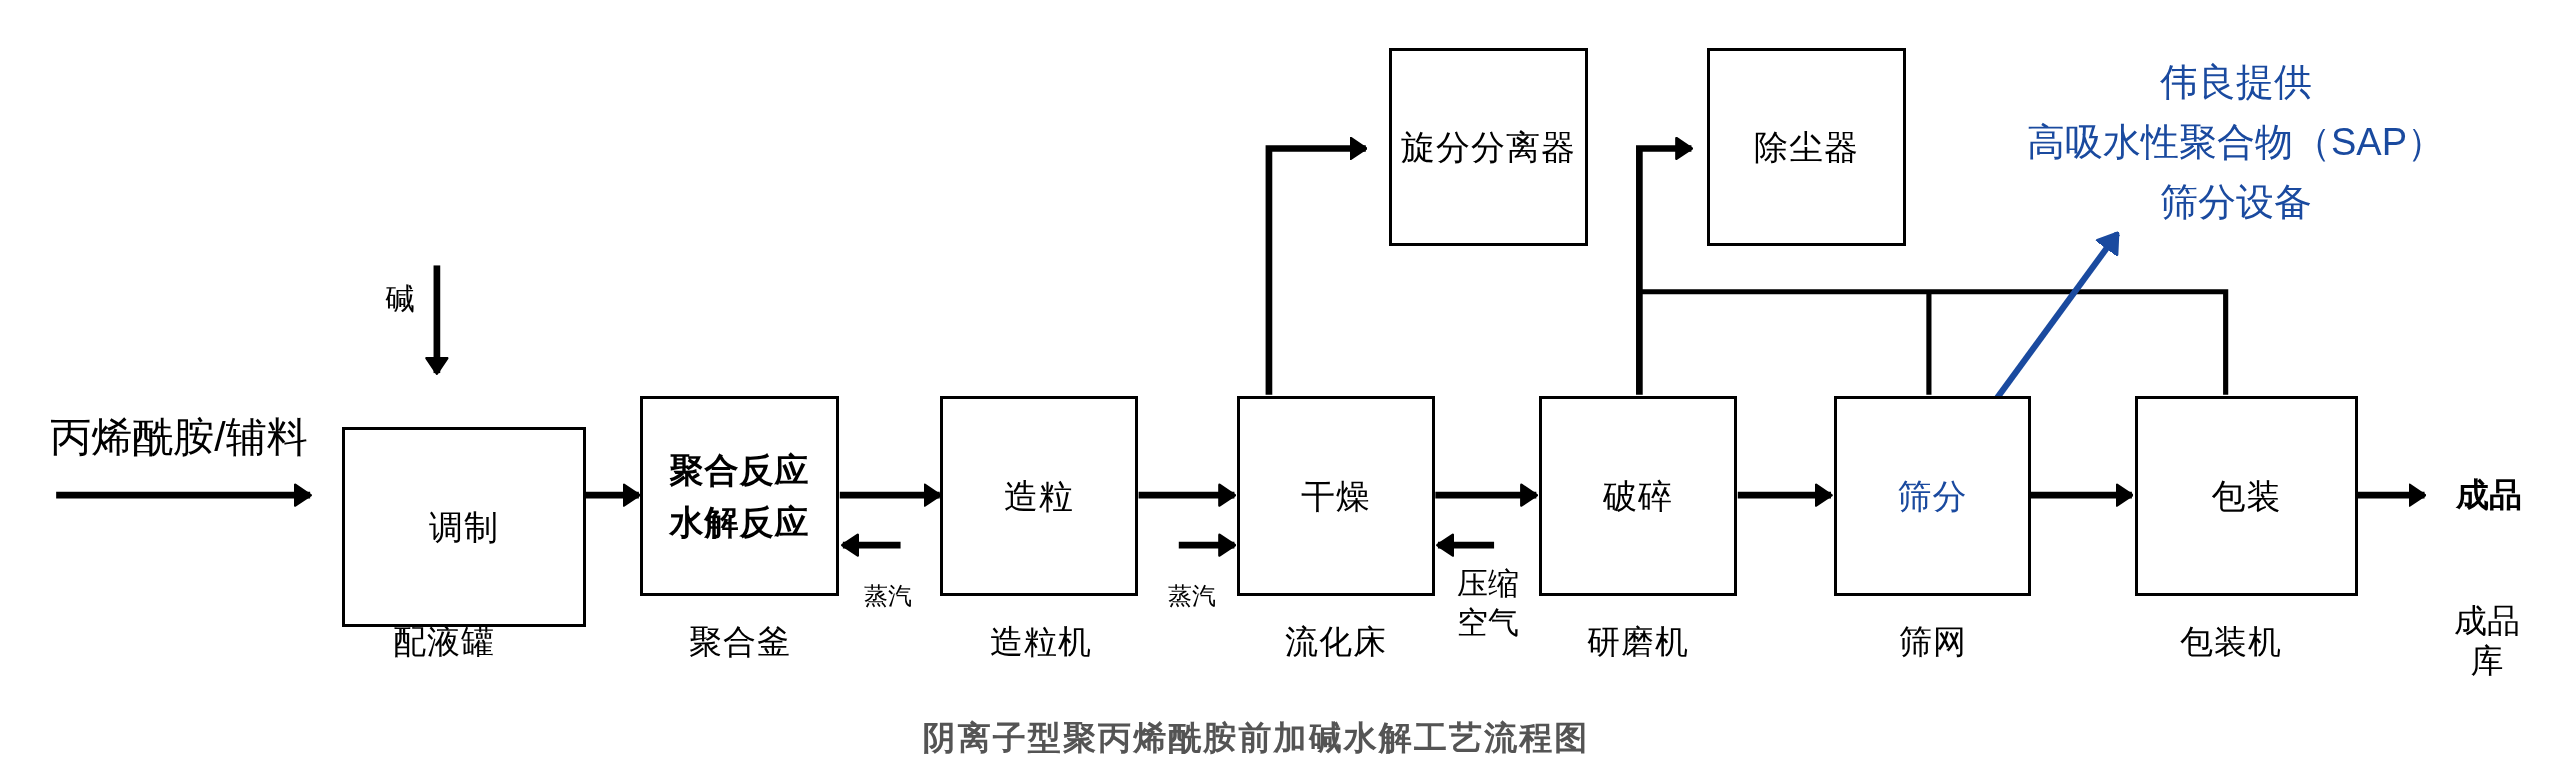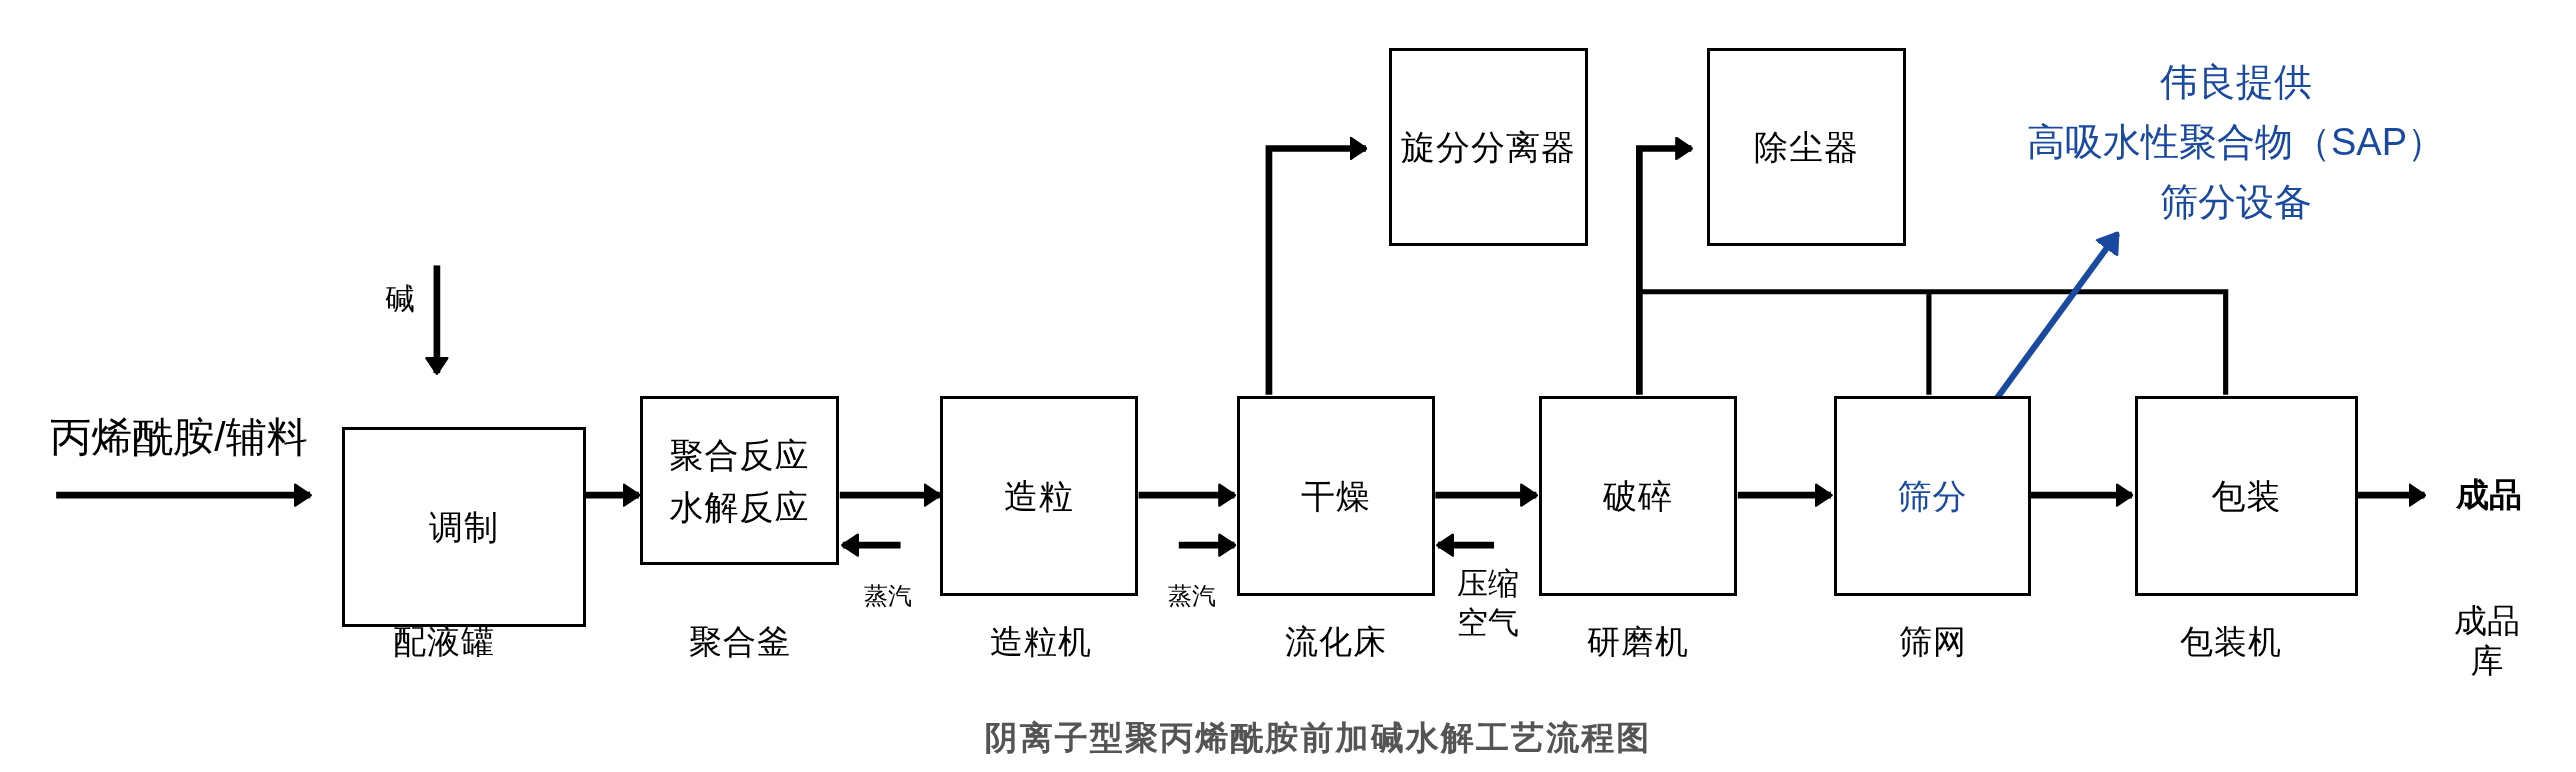--- a/index.html
+++ b/index.html
@@ -67,21 +67,21 @@
     </g>
 
     <path d="M3182,566 H4320 V766 M3744,566 V766" stroke="#000" stroke-width="10" fill="none"></path>
 
     <line x1="3793" y1="886" x2="4110" y2="453" stroke="#1A4A9F" stroke-width="12" marker-end="url(#ahBlue)"></line>
   </svg>
 
   <div class="pbox" style="left:342px;top:396px;width:244px;height:200px;margin-top:31px;">
     <span class="lbl">调制</span>
   </div>
-  <div class="pbox" style="left:640px;top:396px;width:199px;height:169px;">
+  <div class="pbox" style="left:640px;top:396px;width:199px;height:200px;font-weight:bold;">
     <span class="lbl">聚合反应
 水解反应</span>
   </div>
   <div class="pbox" style="left:940px;top:396px;width:198px;height:200px;">
     <span class="lbl">造粒</span>
   </div>
   <div class="pbox" style="left:1237px;top:396px;width:198px;height:200px;">
     <span class="lbl">干燥</span>
   </div>
   <div class="pbox" style="left:1834px;top:396px;width:197px;height:200px;">
@@ -118,16 +118,16 @@
 
   <div class="float-lbl product" style="left:2489px;top:495px;font-weight:bold;">成品</div>
   <div class="float-lbl product" style="left:2487px;top:641px;">成品库</div>
 
   <div class="annotation">
     <div>伟良提供</div>
     <div>高吸水性聚合物（SAP）</div>
     <div>筛分设备</div>
   </div>
 
-  <div class="float-lbl caption" style="left:1318px;top:738px;">阴离子型聚丙烯酰胺前加碱水解工艺流程图</div>
+  <div class="float-lbl caption" style="left:1256px;top:738px;">阴离子型聚丙烯酰胺前加碱水解工艺流程图</div>
 
 </div>
 
 
 </body></html>

